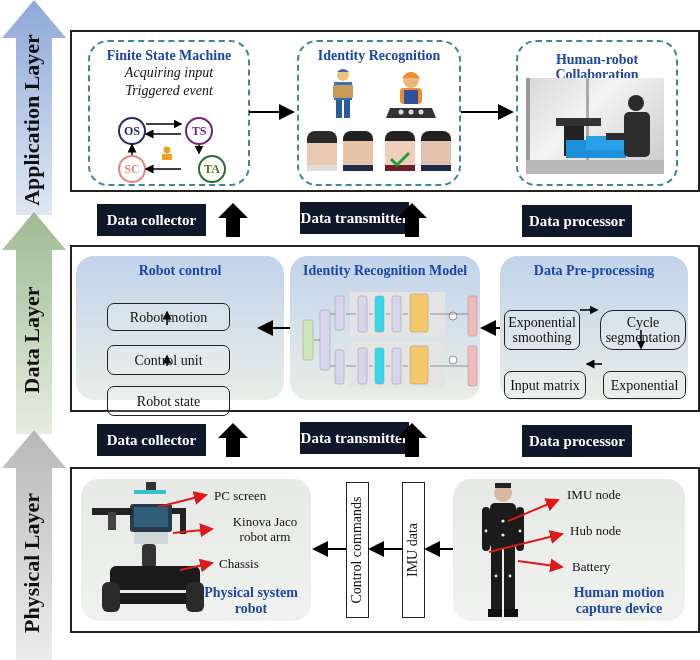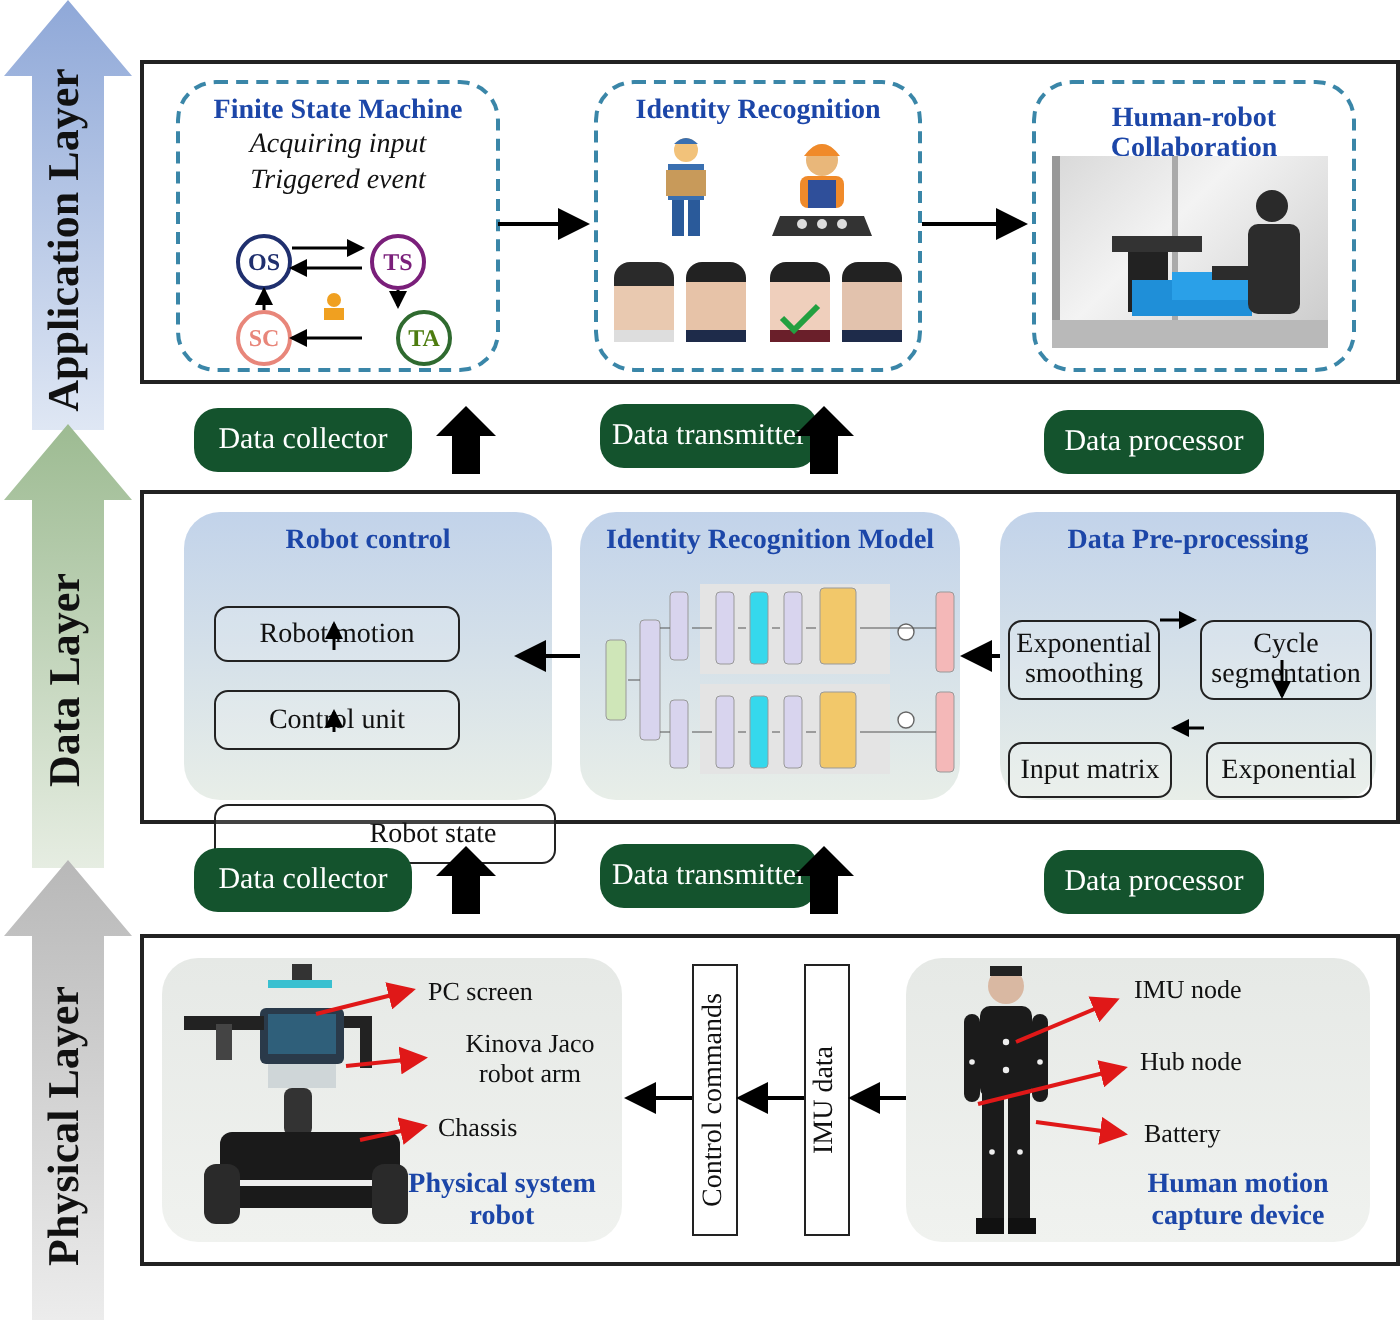--- a/index.html
+++ b/index.html
@@ -8,21 +8,21 @@
   
   .layer-arrow{position:absolute;left:2px;width:64px;}
   .layer-arrow svg{position:absolute;left:0;top:0;}
   .layer-label{position:absolute;left:0;width:64px;display:flex;align-items:center;justify-content:center;}
   .layer-label span{transform:rotate(-90deg);white-space:nowrap;font-weight:bold;font-size:22px;color:#111;}
   
   .panel{position:absolute;border:2px solid #222;background:#fff;}
   .dash-box{position:absolute;border:2px dashed #3a86a8;border-radius:20px;background:#fff;}
   .blue-title{color:#1c46a8;font-weight:bold;text-align:center;font-size:14px;}
   .ital{font-style:italic;text-align:center;font-size:14px;line-height:18px;}
-  .gray-btn{position:absolute;background:#14532d;border-radius:12px;color:#fff;font-weight:normal;font-size:15px;display:flex;align-items:center;justify-content:center;}
+  .gray-btn{position:absolute;background:#0f172a;border-radius:0;color:#fff;font-weight:bold;font-size:15px;display:flex;align-items:center;justify-content:center;}
   .soft-box{position:absolute;border-radius:18px;background:linear-gradient(#c2d3ea,#e8eee8);}
   .soft-gray{position:absolute;border-radius:18px;background:linear-gradient(#e6e9e6,#f0f2ef);}
   .rbox{position:absolute;border:1.5px solid #222;border-radius:7px;background:rgba(255,255,255,0.15);display:flex;align-items:center;justify-content:center;text-align:center;font-size:14px;line-height:15px;margin-top:20px;}
   .vbox{position:absolute;border:1.5px solid #222;background:#fff;display:flex;align-items:center;justify-content:center;}
   .vbox span{transform:rotate(-90deg);white-space:nowrap;font-size:14px;}
   .circle{position:absolute;width:24px;height:24px;border-radius:50%;border:2px solid;background:#fff;display:flex;align-items:center;justify-content:center;font-weight:bold;font-size:12px;}
   .lbl{position:absolute;font-size:13px;line-height:15px;text-align:center;}
   svg.ov{position:absolute;left:0;top:0;pointer-events:none;}
 </style>
 </head>
@@ -162,30 +162,30 @@
     </svg>
 </div>
 <div class="abs" style="left:397px;top:203px;width:30px;height:34px;">
   <svg width="30" height="34">
       <polygon points="15,0 30,15 22,15 22,34 8,34 8,15 0,15" fill="#000"></polygon>
     </svg>
 </div>
 
 <div class="panel" style="left:70px;top:245px;width:626px;height:163px;"></div>
 
-<div class="soft-box" style="left:92px;top:256px;width:184px;height:144px;">
+<div class="soft-box" style="left:76px;top:256px;width:208px;height:144px;">
   <div class="blue-title" style="margin-top:7px;">Robot control</div>
 </div>
 <div class="rbox" style="left:107px;top:283px;width:121px;height:26px;">
     <span>Robot motion</span>
   </div>
 <div class="rbox" style="left:107px;top:325px;width:121px;height:28px;">
     <span>Control unit</span>
   </div>
-<div class="rbox" style="left:107px;top:382px;width:121px;height:28px;padding-left:48px;">
+<div class="rbox" style="left:107px;top:366px;width:121px;height:28px;">
     <span>Robot state</span>
   </div>
 
 <div class="soft-box" style="left:290px;top:256px;width:190px;height:144px;">
   <div class="blue-title" style="margin-top:7px;">Identity Recognition Model</div>
 </div>
 <div class="abs" style="left:300px;top:290px;width:180px;height:100px;">
   <svg width="180" height="100">
     <rect x="50" y="2" width="95" height="45" fill="#e4e4e4"></rect>
       <rect x="50" y="52" width="95" height="45" fill="#e4e4e4"></rect>
@@ -208,21 +208,21 @@
     <path d="M168,24 H130 M108,24 H103 M90,24 H86 M73,24 H69 M56,24 H46 M35,24 H30 M20,50 H14 M168,76 H130 M108,76 H103 M90,76 H86 M73,76 H69 M56,76 H46 M35,76 H30" stroke="#555" stroke-width=".6" fill="none"></path>
   </svg>
 </div>
 
 <div class="soft-box" style="left:500px;top:256px;width:188px;height:144px;">
   <div class="blue-title" style="margin-top:7px;">Data Pre-processing</div>
 </div>
 <div class="rbox" style="left:504px;top:290px;width:74px;height:38px;">
     <span>Exponential smoothing</span>
   </div>
-<div class="rbox" style="left:600px;top:290px;width:84px;height:38px;">
+<div class="rbox" style="left:600px;top:290px;width:84px;height:38px;border-radius:13px;">
     <span>Cycle segmentation</span>
   </div>
 <div class="rbox" style="left:603px;top:351px;width:81px;height:26px;">
     <span>Exponential</span>
   </div>
 <div class="rbox" style="left:504px;top:351px;width:80px;height:26px;">
     <span>Input matrix</span>
   </div>
 
 <div class="gray-btn" style="left:97px;top:424px;width:109px;height:32px;">Data collector</div>

